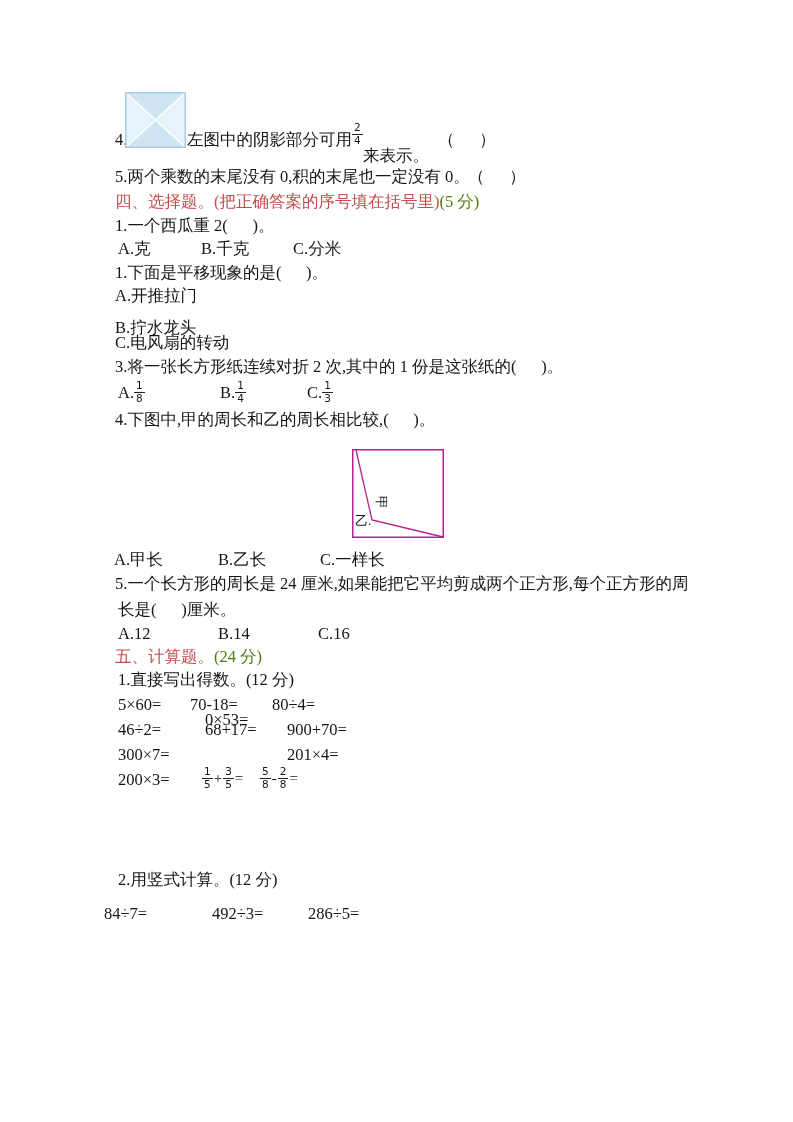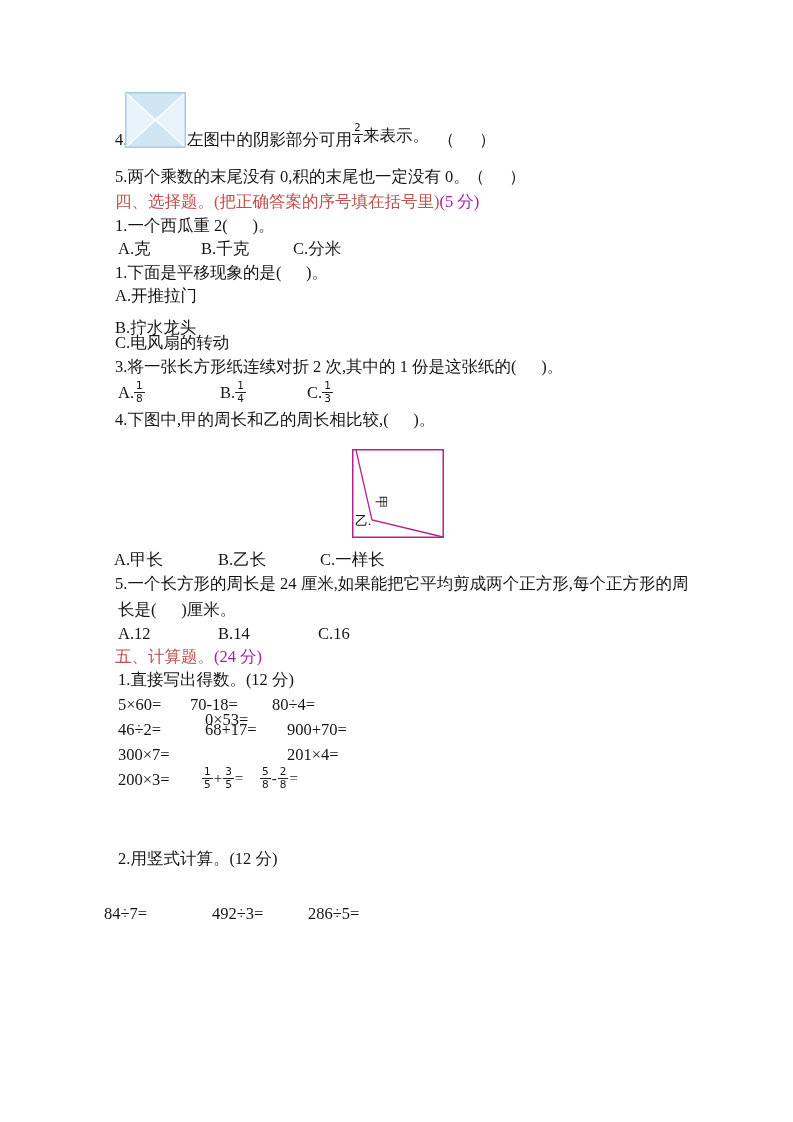--- a/index.html
+++ b/index.html
@@ -7,21 +7,21 @@
     position:relative;
     width:793px; height:1122px;
     background:#ffffff;
     font-family:"Liberation Serif","DejaVu Serif",serif;
     font-size:16.5px;
     color:#151515;
     overflow:hidden;
   }
   .t { position:absolute; white-space:pre; line-height:23px; }
   .red    { color:#c0504d;margin-top:44px; }
-  .orange { color:#a21caf; }
+  .orange { color:#4d7c0f; }
 
   
   .frac {
     display:inline-flex; flex-direction:column; align-items:center;
     font-family:"DejaVu Sans","Liberation Sans",sans-serif;
     font-size:10.5px; line-height:1.1; vertical-align:-7px;
   }
   .frac .fnum { border-bottom:1px solid #222; padding:0 2px; }
   .frac .fden { padding:0 2px; }
 
@@ -49,21 +49,21 @@
     <line x1="1" y1="1" x2="60" y2="55" stroke="#ffffff" stroke-width="1.6"></line>
     <line x1="60" y1="1" x2="1" y2="55" stroke="#ffffff" stroke-width="1.6"></line>
     <rect x="0.75" y="0.75" width="59.5" height="54.5" fill="none" stroke="#a6cde2" stroke-width="1.5"></rect>
   </svg>
 
   <span class="t" style="left:187px;top:128px">左图中的阴影部分可用</span>
   <span class="frac" style="position:absolute;left:352px;top:122px">
     <span class="fnum">2</span>
     <span class="fden">4</span>
   </span>
-  <span class="t" style="left:363px;top:124px">来表示。</span>
+  <span class="t" style="left:363px;top:144px">来表示。</span>
   <span class="t" style="left:438px;top:128px">（      ）</span>
 
   <span class="t" style="left:115px;top:165px">5.两个乘数的末尾没有 0,积的末尾也一定没有 0。</span>
   <span class="t" style="left:468px;top:165px">（      ）</span>
 
   <span class="t" style="left:115px;top:190px"><span class="red">四、选择题。(把正确答案的序号填在括号里)</span><span class="orange">(5 分)</span></span>
 
   <span class="t" style="left:115px;top:214px">1.一个西瓜重 2(      )。</span>
   <span class="t" style="left:118px;top:237px">A.克</span>
   <span class="t" style="left:201px;top:237px">B.千克</span>
@@ -135,18 +135,18 @@
         <span class="fden">8</span>
       </span>
     <span class="op">-</span>
     <span class="frac" style="vertical-align:0">
         <span class="fnum">2</span>
         <span class="fden">8</span>
       </span>
     <span class="op">=</span>
   </span>
 
-  <span class="t" style="left:118px;top:847px">2.用竖式计算。(12 分)</span>
+  <span class="t" style="left:118px;top:868px">2.用竖式计算。(12 分)</span>
   <span class="t" style="left:104px;top:902px">84÷7=</span>
   <span class="t" style="left:212px;top:902px">492÷3=</span>
   <span class="t" style="left:308px;top:902px">286÷5=</span>
 
 </div>
 
 </body></html>

